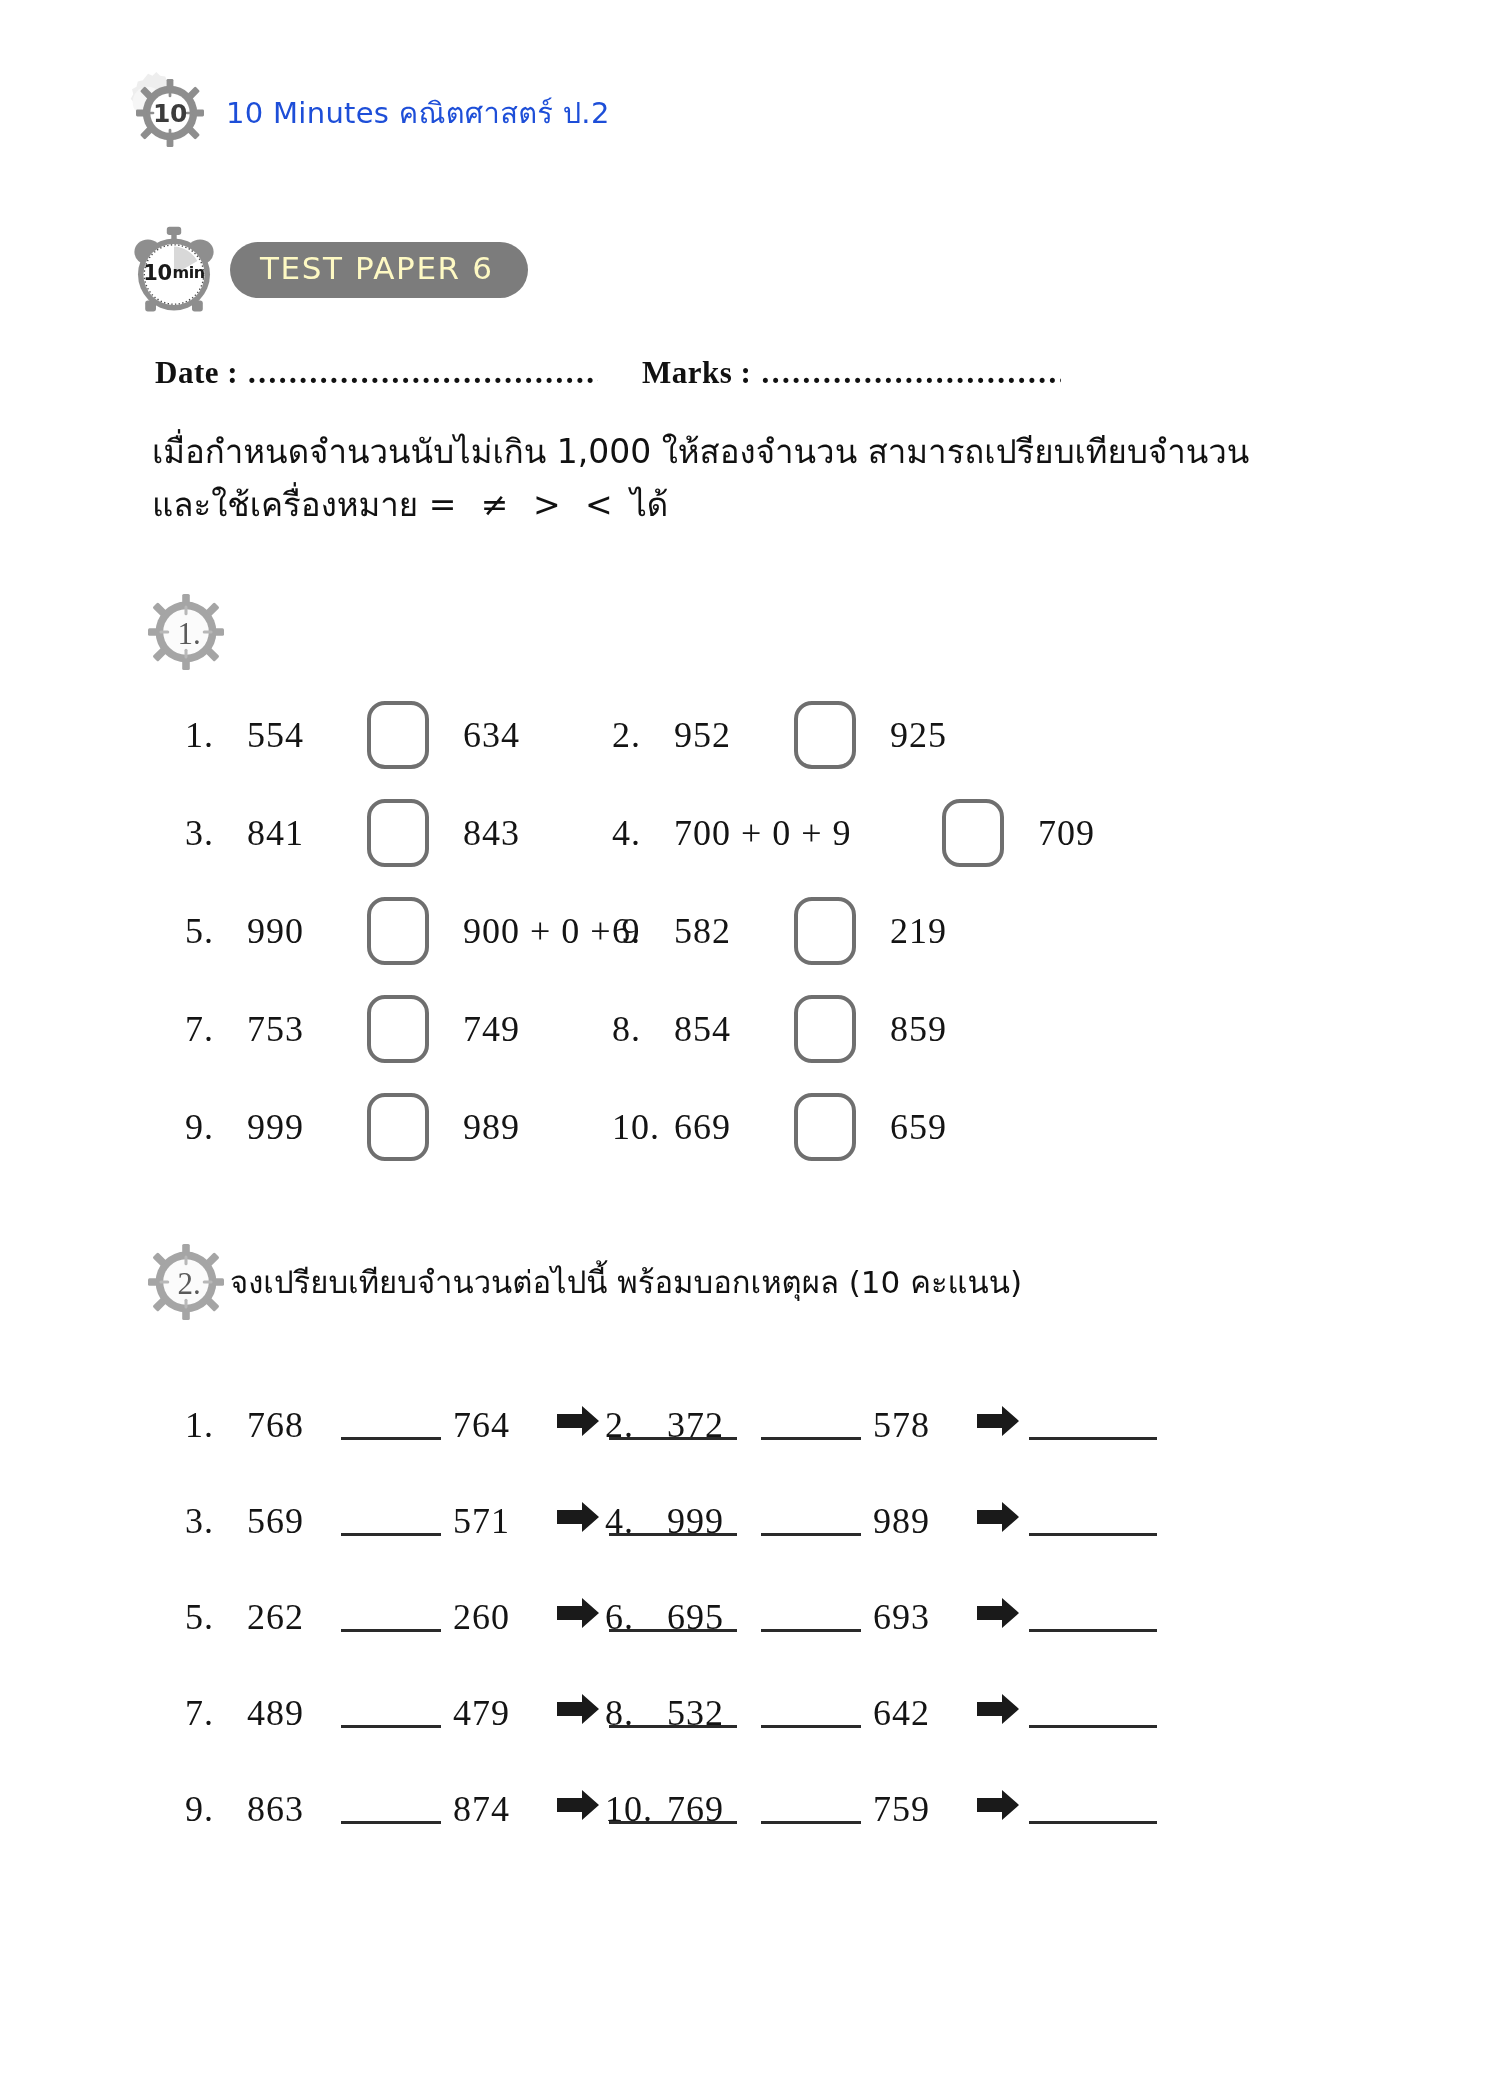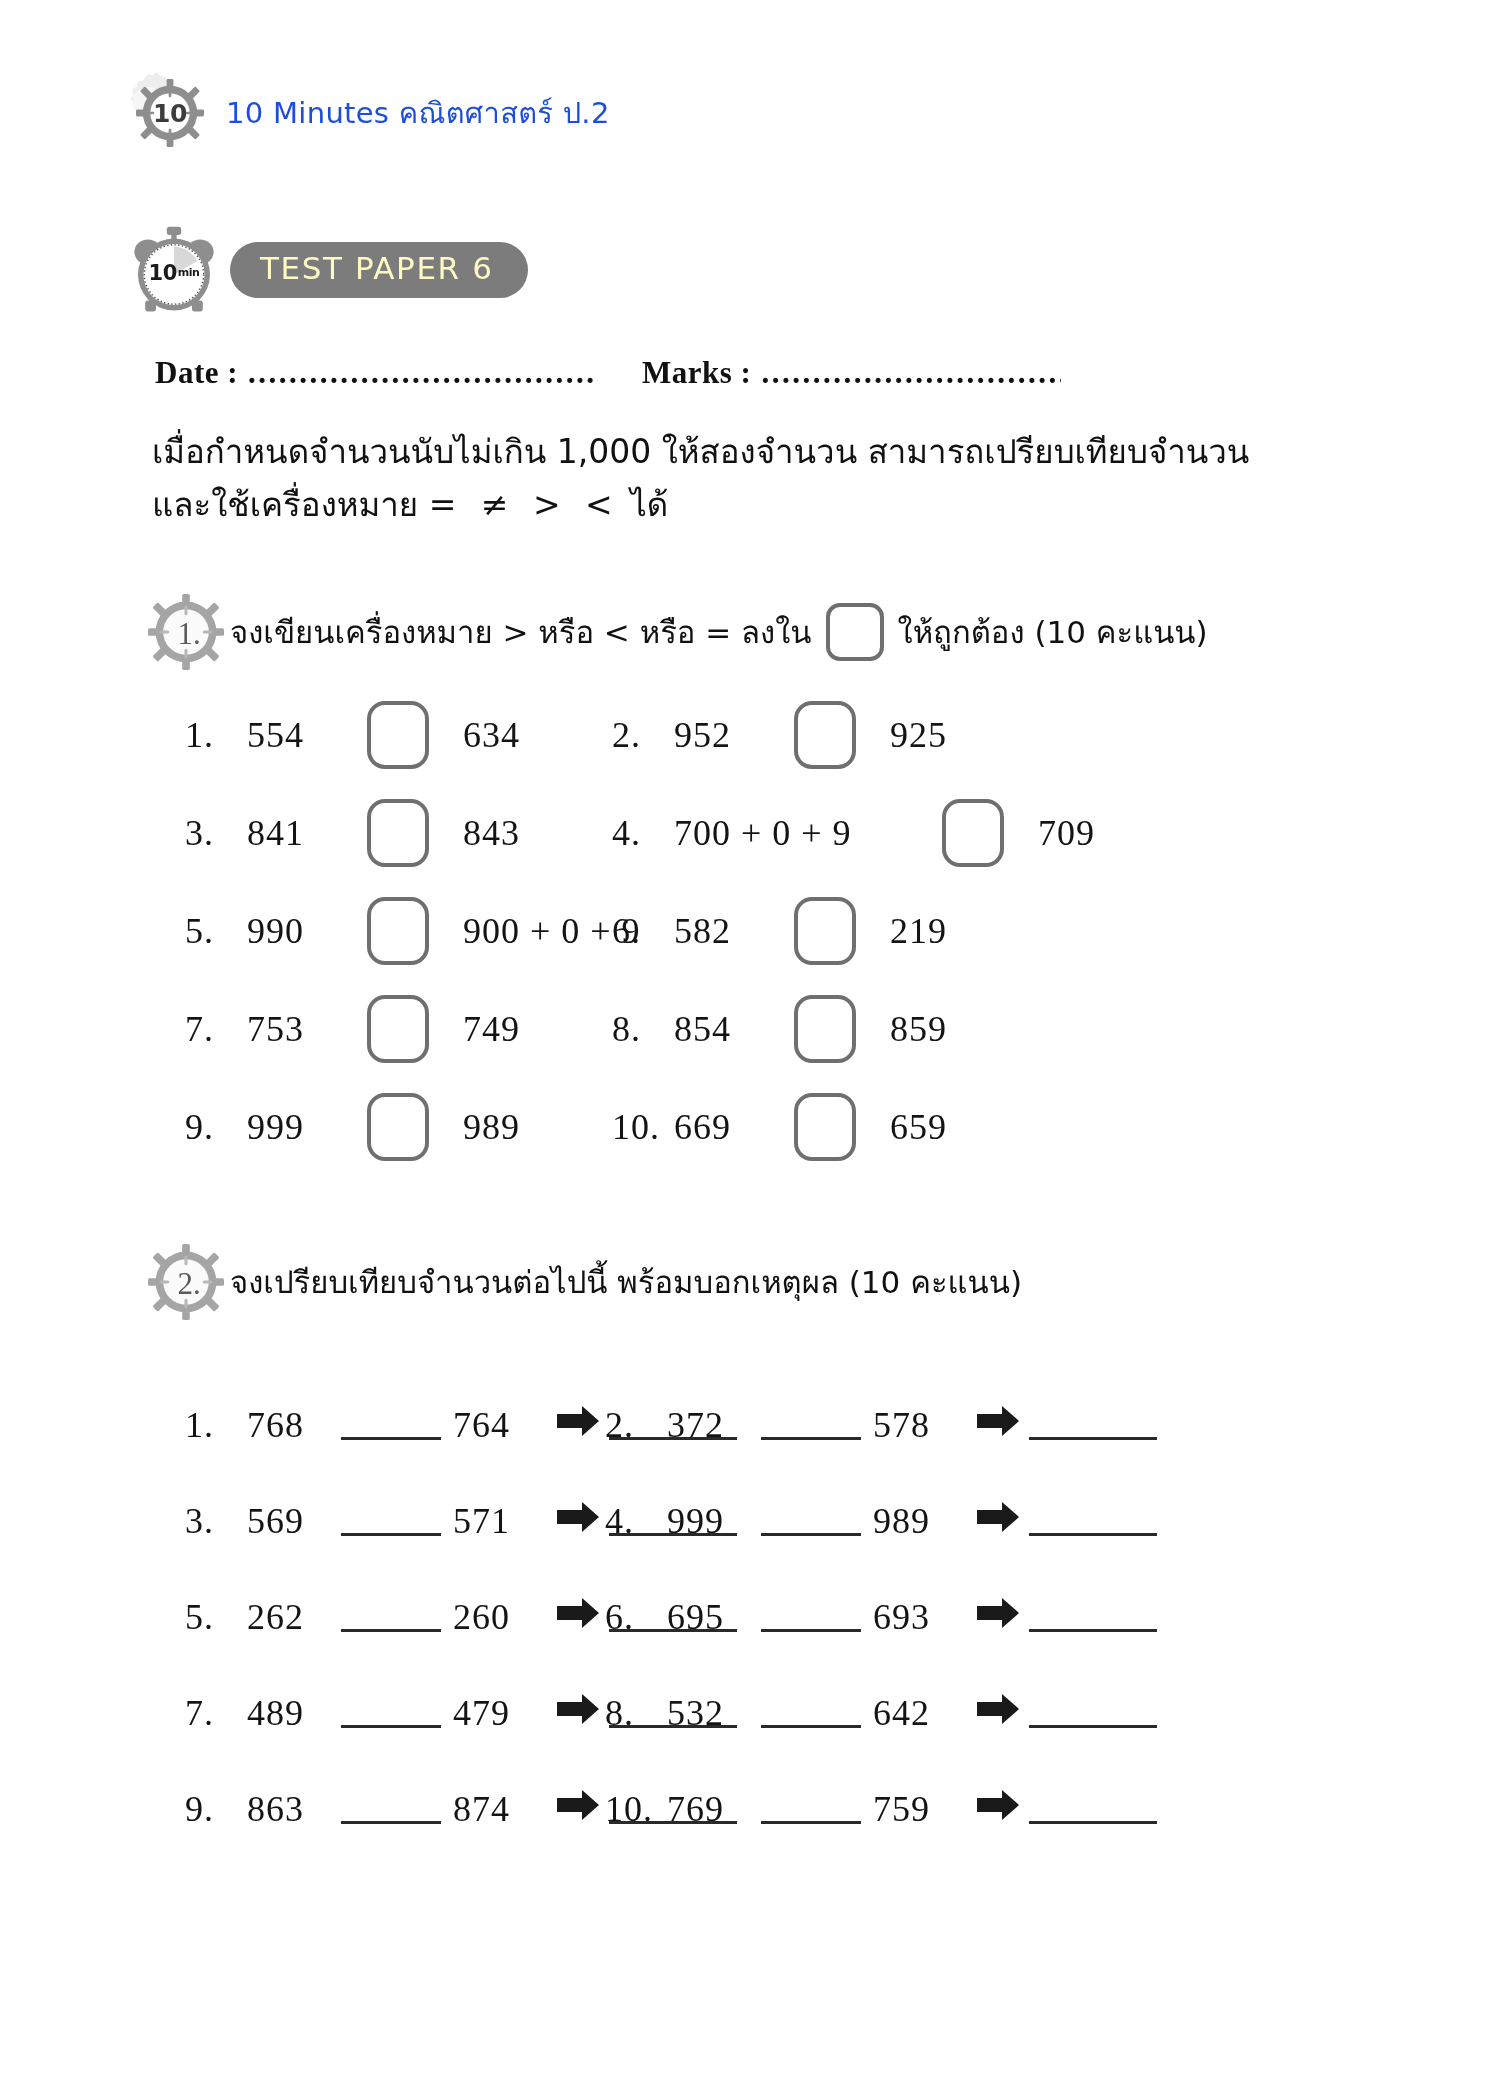--- a/index.html
+++ b/index.html
@@ -99,21 +99,21 @@
     justify-content: center;
     font-family: "DejaVu Sans", sans-serif;
     font-weight: bold;
     font-size: 21px;
     color: #1a1a1a;
     padding-top: 5px;
     box-sizing: border-box;
     letter-spacing: -0.5px;
   }
   .alarm-label .min {
-    font-size: 11px;
+    font-size: 16px;
     margin-left: 1px;
     letter-spacing: -0.5px;
   }
   .paper-pill {
     background: #7c7c7c;
     color: #fef9c3;
     border-radius: 34px;
     padding: 9px 34px 11px 30px;
     font-family: "DejaVu Sans", sans-serif;
     font-size: 31px;
@@ -400,25 +400,20 @@
         </g>
         <circle cx="50" cy="50" r="30" fill="#fbfbfb"></circle>
         <g stroke="#b8b8b8" stroke-width="4" stroke-linecap="round">
           <line x1="50" y1="17" x2="50" y2="26"></line>
           <line x1="50" y1="74" x2="50" y2="83"></line>
           <line x1="17" y1="50" x2="26" y2="50"></line>
           <line x1="74" y1="50" x2="83" y2="50"></line>
         </g>
       </svg>
       <div class="q-gear-num">1.</div>
-      <div class="q-text">
-        <span>จงเขียนเครื่องหมาย &gt; หรือ &lt; หรือ = ลงใน</span>
-        <span class="inline-box"></span>
-        <span>ให้ถูกต้อง (10 คะแนน)</span>
-      </div>
     </div>
     <div class="s1-grid" id="s1-grid">
         <div class="s1-row">
           <div class="s1-cell left">
             <span class="s1-num">1.</span>
             <span class="s1-a">554</span>
             <span class="answer-box"></span>
             <span class="s1-b">634</span>
           </div>
           <div class="s1-cell right">

